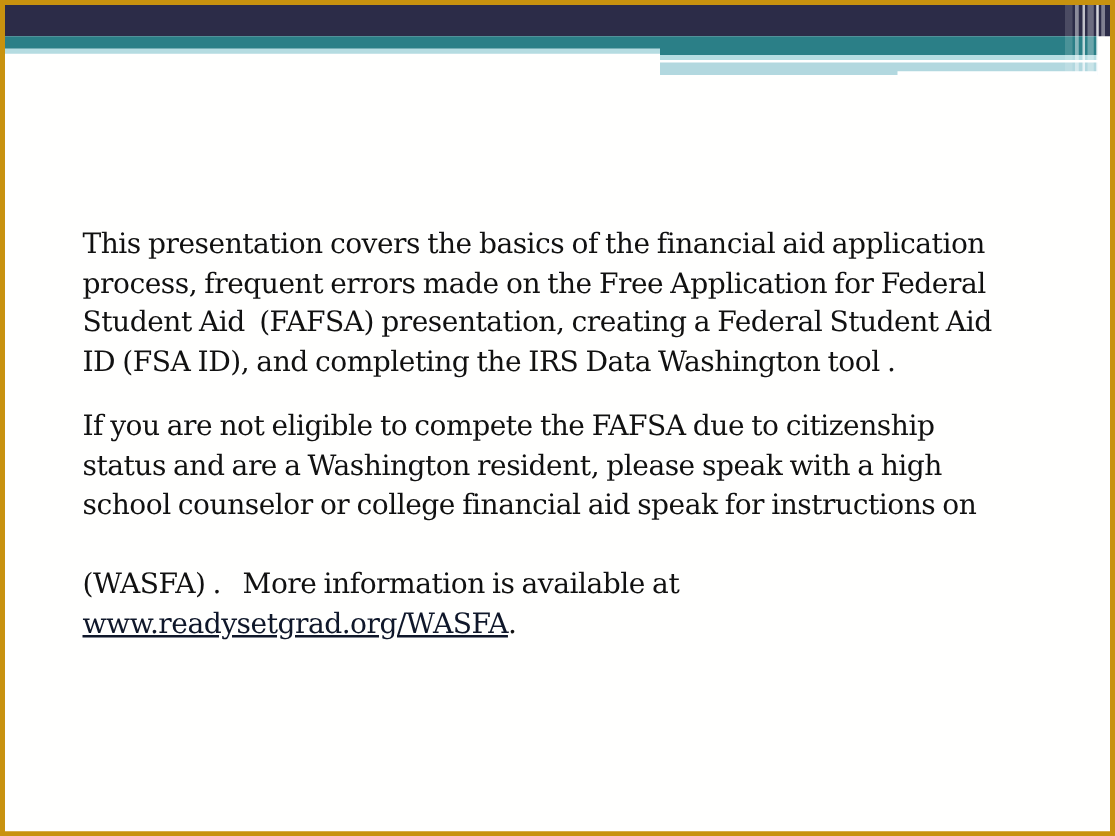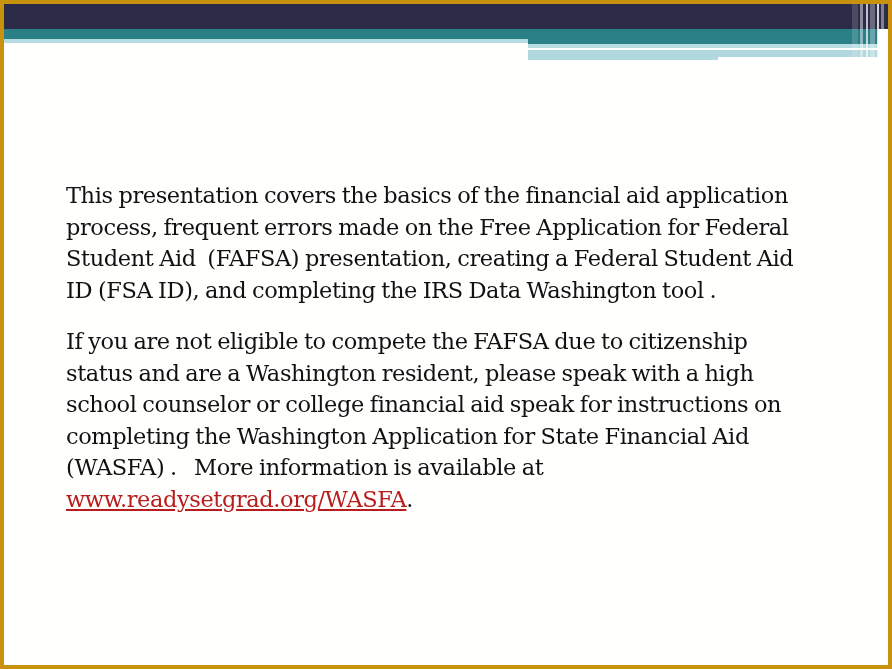--- a/index.html
+++ b/index.html
@@ -14,21 +14,21 @@
   .light-right-1 { left:524px; top:40px; width:350px; height:4px; background:#B7DDE2; }
   .light-right-1-gap { left:524px; top:44px; width:298px; height:2px; background:#fff; }
   .light-right-2 { left:524px; top:46px; width:350px; height:10px; background:#B2D8DF; }
   .light-right-2-cut { left:714px; top:53px; width:160px; height:3px; background:#fff; }
   .stripes { position:absolute; right:0; top:0; width:36px; height:56px; }
   .stripe { position:absolute; top:0; height:56px; }
   .content { position:absolute; left:62px; top:152px; width:780px;
              font-family:"DejaVu Serif", "Liberation Serif", serif; font-size:22.5px;
              line-height:31.5px; color:#111; letter-spacing:-0.4px; word-spacing:-1px;margin-top:24px; }
   .para { margin:0 0 20px 0; }
-  .link { color:#b91c1c; text-decoration:underline; }
+  .link { color:#0f172a; text-decoration:underline; }
 </style>
 </head>
 <body>
 
 <div class="slide">
   <div class="band navy"></div>
   <div class="band teal-left"></div>
   <div class="band teal-right"></div>
   <div class="band light-left"></div>
   <div class="band light-right-1"></div>
@@ -49,18 +49,18 @@
     <p class="para">
       <span>This presentation covers the basics of the financial aid application</span><br>
       <span>process, frequent errors made on the Free Application for Federal</span><br>
       <span style="white-space:pre">Student Aid  (FAFSA) presentation, creating a Federal Student Aid</span><br>
       <span>ID (FSA ID), and completing the IRS Data Washington tool .</span>
     </p>
     <p class="para">
       <span>If you are not eligible to compete the FAFSA due to citizenship</span><br>
       <span>status and are a Washington resident, please speak with a high</span><br>
       <span>school counselor or college financial aid speak for instructions on</span><br>
-      <span>completing the Washington Application for State Financial Aid</span><br>
+      <br>
       <span style="white-space:pre">(WASFA) .   More information is available at</span><br>
       <a class="link">www.readysetgrad.org/WASFA</a><span>.</span>
     </p>
   </div>
 </div>
 
 </body></html>

